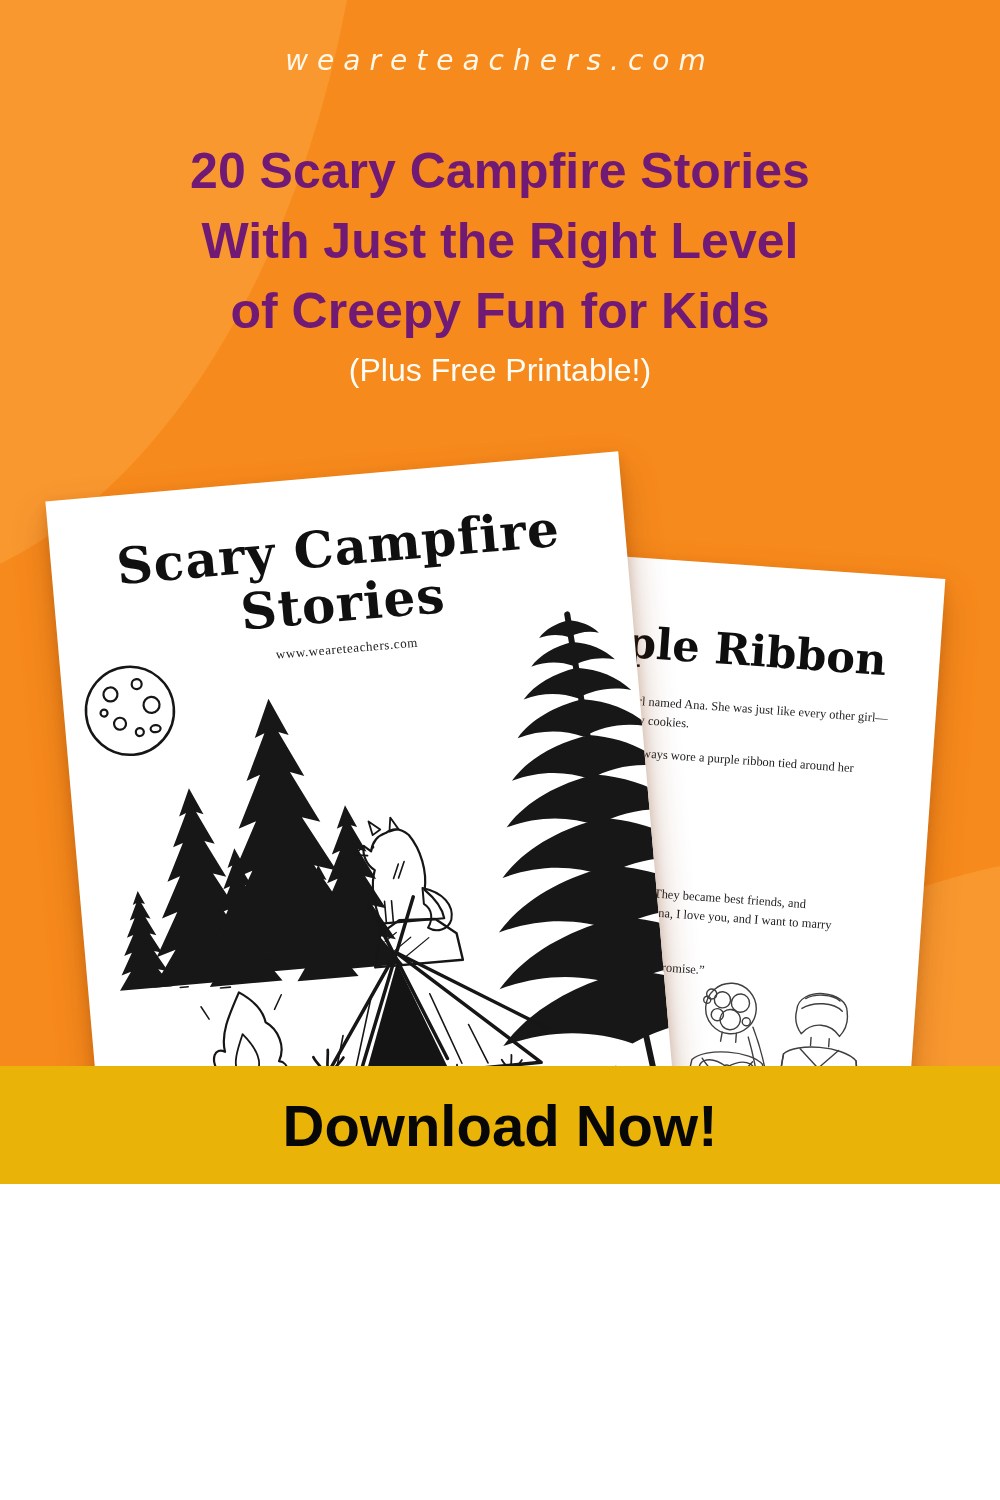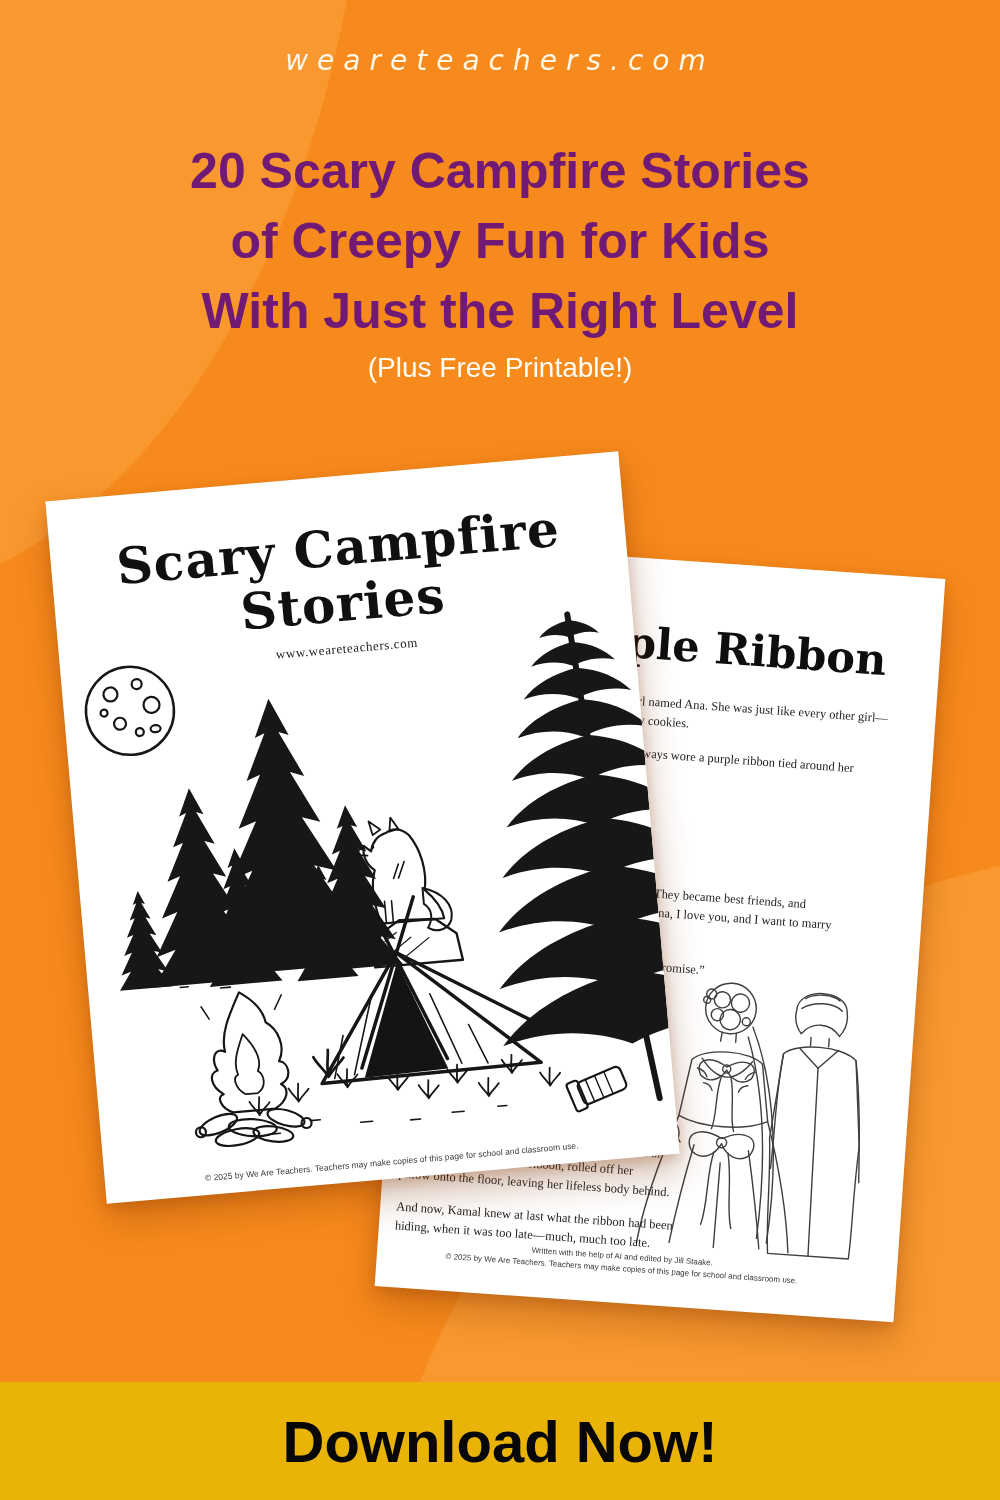--- a/index.html
+++ b/index.html
@@ -1,31 +1,31 @@
 <!DOCTYPE html>
 <html><head>
 <meta charset="utf-8">
 <style>
   * { margin:0; padding:0; box-sizing:border-box; }
   body { width:1000px; height:1500px; font-family:"Liberation Sans", sans-serif; }
 
-  .poster { position:relative; width:1000px; height:1500px; background:#F78A1C; overflow:hidden; }
+  .poster { position:relative; width:1000px; height:1184px; background:#F78A1C; overflow:hidden; }
 
   .blob { position:absolute; border-radius:50%; background:#F9982F; }
   .blob-tl { left:-670px; top:-1100px; width:1040px; height:1700px; }
   .blob-br { left:350px;  top:850px;   width:1600px; height:1800px; }
 
   
   .site-header { position:absolute; top:44px; left:0; width:100%; text-align:center;
     font-family:"DejaVu Sans", sans-serif; font-style:italic; font-size:28px;
     letter-spacing:9px; color:#FFF7E8; }
   .hero-title { position:absolute; top:136px; left:0; width:100%; text-align:center;
     font-weight:700; font-size:50px; line-height:70px; color:#701a75; }
   .hero-subtitle { position:absolute; top:352px; left:0; width:100%; text-align:center;
-    font-weight:400; font-size:28px; color:#FFFDF8; }
+    font-weight:400; font-size:32px; color:#FFFDF8; }
 
   
   .page { position:absolute; background:#FFFFFF; overflow:hidden;
     box-shadow:0 18px 36px rgba(125,50,0,.32), 0 5px 12px rgba(125,50,0,.2); }
   .page-cover { left:75px; top:475px; width:575px; height:705px; transform:rotate(-5deg); z-index:3; }
   .page-story { left:400px; top:560px; width:520px; height:745px; transform:rotate(4deg); z-index:2; }
 
   .cover-title { margin-top:44px; text-align:center; font-family:"DejaVu Serif", serif;
     font-weight:700; font-size:50px; line-height:1.12; letter-spacing:1px; color:#101010; }
   .cover-url { margin-top:9px; text-align:center; font-family:"Liberation Serif", serif;
@@ -63,22 +63,22 @@
 
 <div class="poster">
 
   <div class="blob blob-tl"></div>
   <div class="blob blob-br"></div>
 
   <div class="site-header">weareteachers.com</div>
 
   <div class="hero-title">
     <div>20 Scary Campfire Stories</div>
+    <div>With Just the Right Level</div>
     <div>of Creepy Fun for Kids</div>
-    <div>With Just the Right Level</div>
   </div>
   <div class="hero-subtitle">(Plus Free Printable!)</div>
 
   <div class="page page-story">
     <div class="story-title">ple Ribbon</div>
 
     <div class="story-lines">
       <div>girl named Ana. She was just like every other girl—</div>
       <div>any cookies.</div>
       <div class="mt14">e always wore a purple ribbon tied around her</div>

